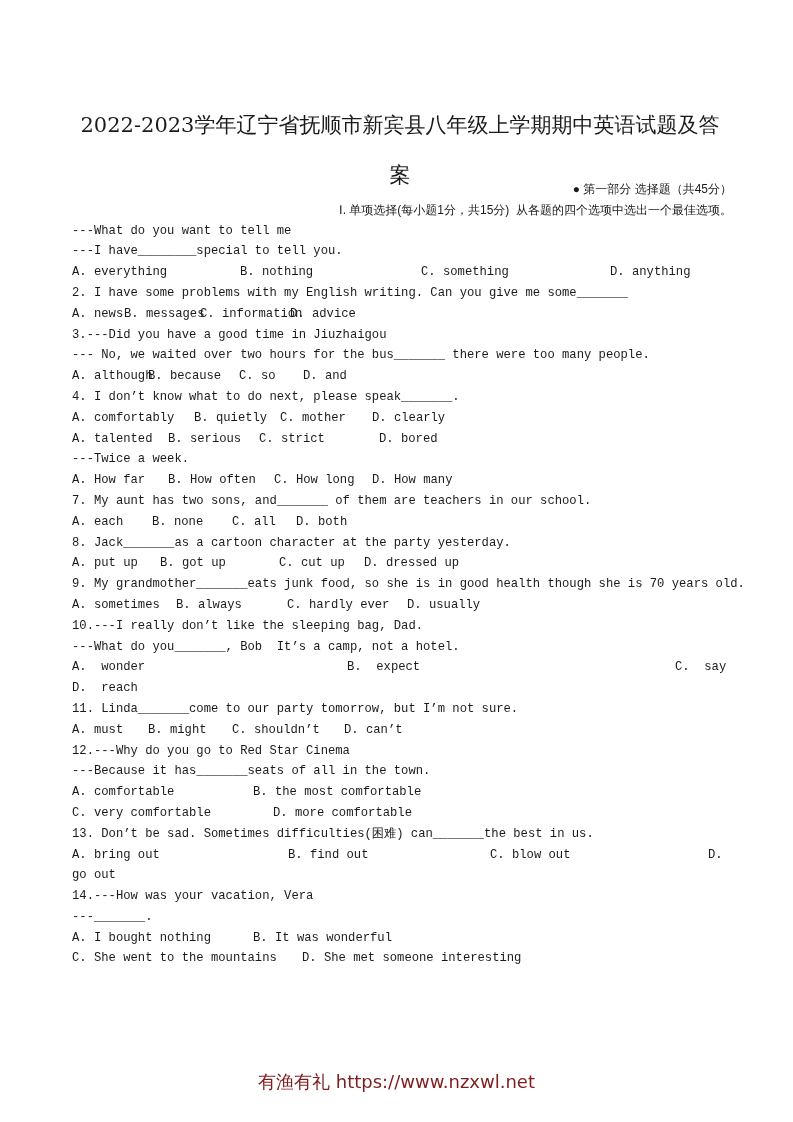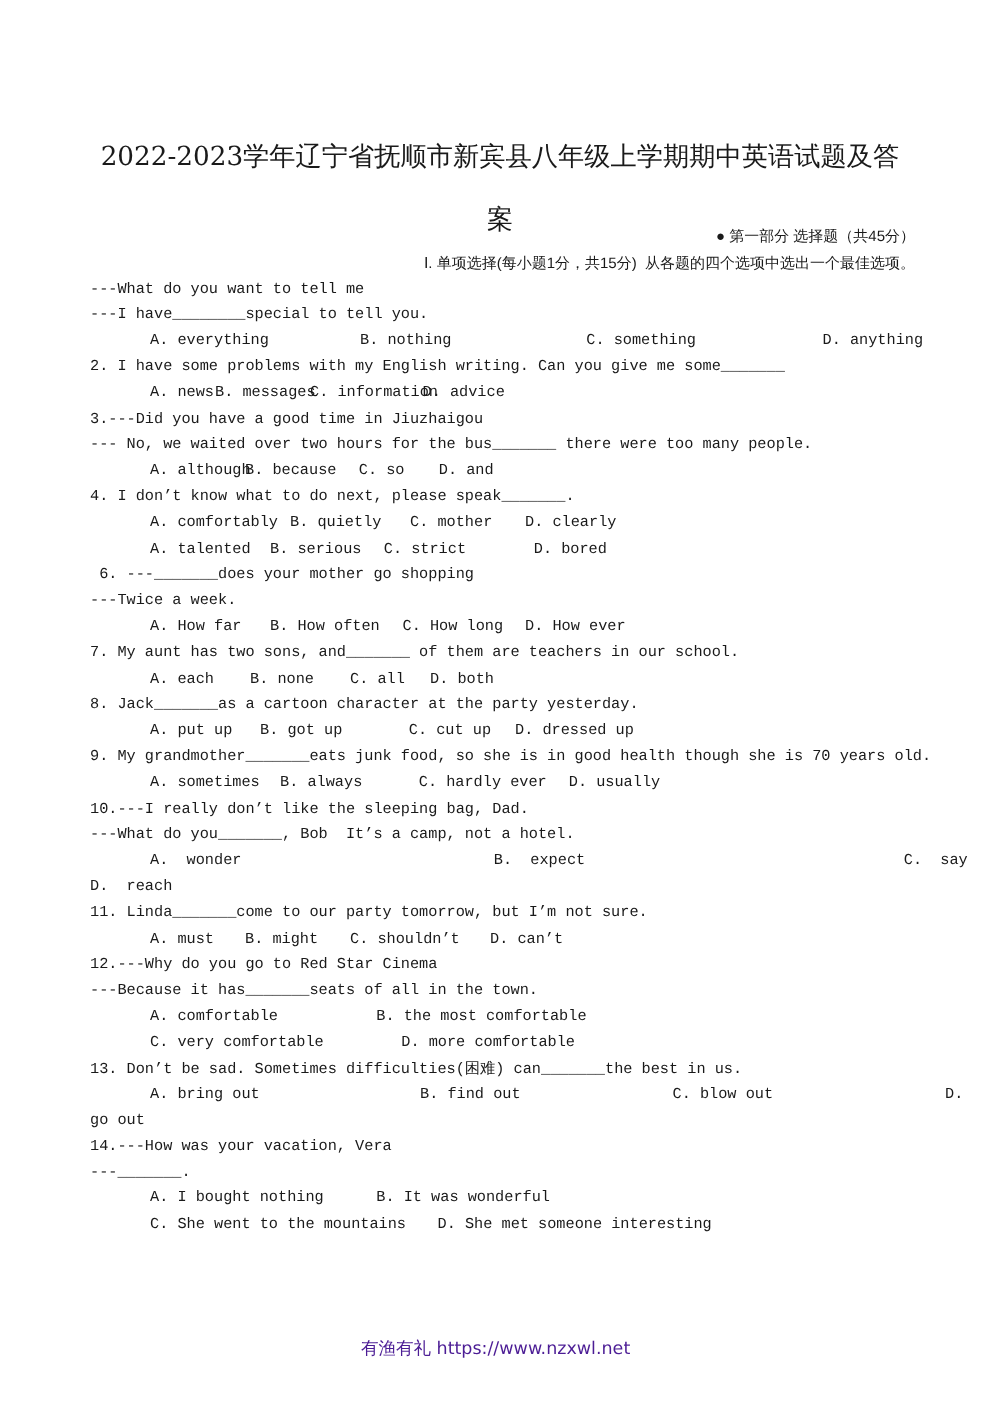--- a/index.html
+++ b/index.html
@@ -10,24 +10,24 @@
       font-size: 21px; line-height: 50px; letter-spacing: 0px;
     }
     .body {
       position: absolute; left: 72px; top: 179px; width: 660px;
       font-family: "Liberation Mono", "DejaVu Sans Mono", monospace;
       font-size: 12.2px;
     }
     .line { height: 20.8px; line-height: 20.8px; white-space: pre; position: relative; }
     .cjk { font-family: Liberation Sans, sans-serif; font-size: 12px; text-align: right; }
     .opts { position: relative; height: 20.8px; }
-    .opt { position: absolute; top: 0; white-space: pre; line-height: 20.8px; margin-left: 48px; }
+    .opt { position: absolute; top: 0; white-space: pre; line-height: 20.8px; }
     .footer {
       position: absolute; left: 0; width: 793px; top: 1070px; text-align: center;
-      font-family: "DejaVu Sans", sans-serif; font-size: 14px; color: #4c1d95;
+      font-family: "DejaVu Sans", sans-serif; font-size: 18px; color: #7f1d1d;
     }
   </style>
 </head>
 <body>
 
 <div class="title">
   <div>2022-2023学年辽宁省抚顺市新宾县八年级上学期期中英语试题及答</div>
   <div>案</div>
 </div>
 
@@ -64,43 +64,42 @@
       <span class="opt" style="left:76px">B. because</span>
       <span class="opt" style="left:167px">C. so</span>
       <span class="opt" style="left:231px">D. and</span>
     </div>
   </div>
 
   <div>
     <div class="line">4. I don’t know what to do next, please speak_______.</div>
     <div class="opts">
       <span class="opt" style="left:0">A. comfortably</span>
-      <span class="opt" style="left:112px">B. quietly</span>
+      <span class="opt" style="left:122px">B. quietly</span>
       <span class="opt" style="left:208px">C. mother</span>
       <span class="opt" style="left:300px">D. clearly</span>
     </div>
   </div>
 
   <div>
     <div class="opts">
       <span class="opt" style="left:0">A. talented</span>
       <span class="opt" style="left:96px">B. serious</span>
       <span class="opt" style="left:187px">C. strict</span>
       <span class="opt" style="left:307px">D. bored</span>
     </div>
   </div>
 
   <div>
-    <div class="line"> 6. ---_______does your mother go shopping</div>
     <div class="line">---Twice a week.</div>
     <div class="opts">
       <span class="opt" style="left:0">A. How far</span>
       <span class="opt" style="left:96px">B. How often</span>
       <span class="opt" style="left:202px">C. How long</span>
-      <span class="opt" style="left:300px">D. How ever</span>
+      <span class="opt" style="left:300px">D. How many</span>
     </div>
   </div>
 
   <div>
     <div class="line">7. My aunt has two sons, and_______ of them are teachers in our school.</div>
     <div class="opts">
       <span class="opt" style="left:0">A. each</span>
       <span class="opt" style="left:80px">B. none</span>
       <span class="opt" style="left:160px">C. all</span>
       <span class="opt" style="left:224px">D. both</span>

